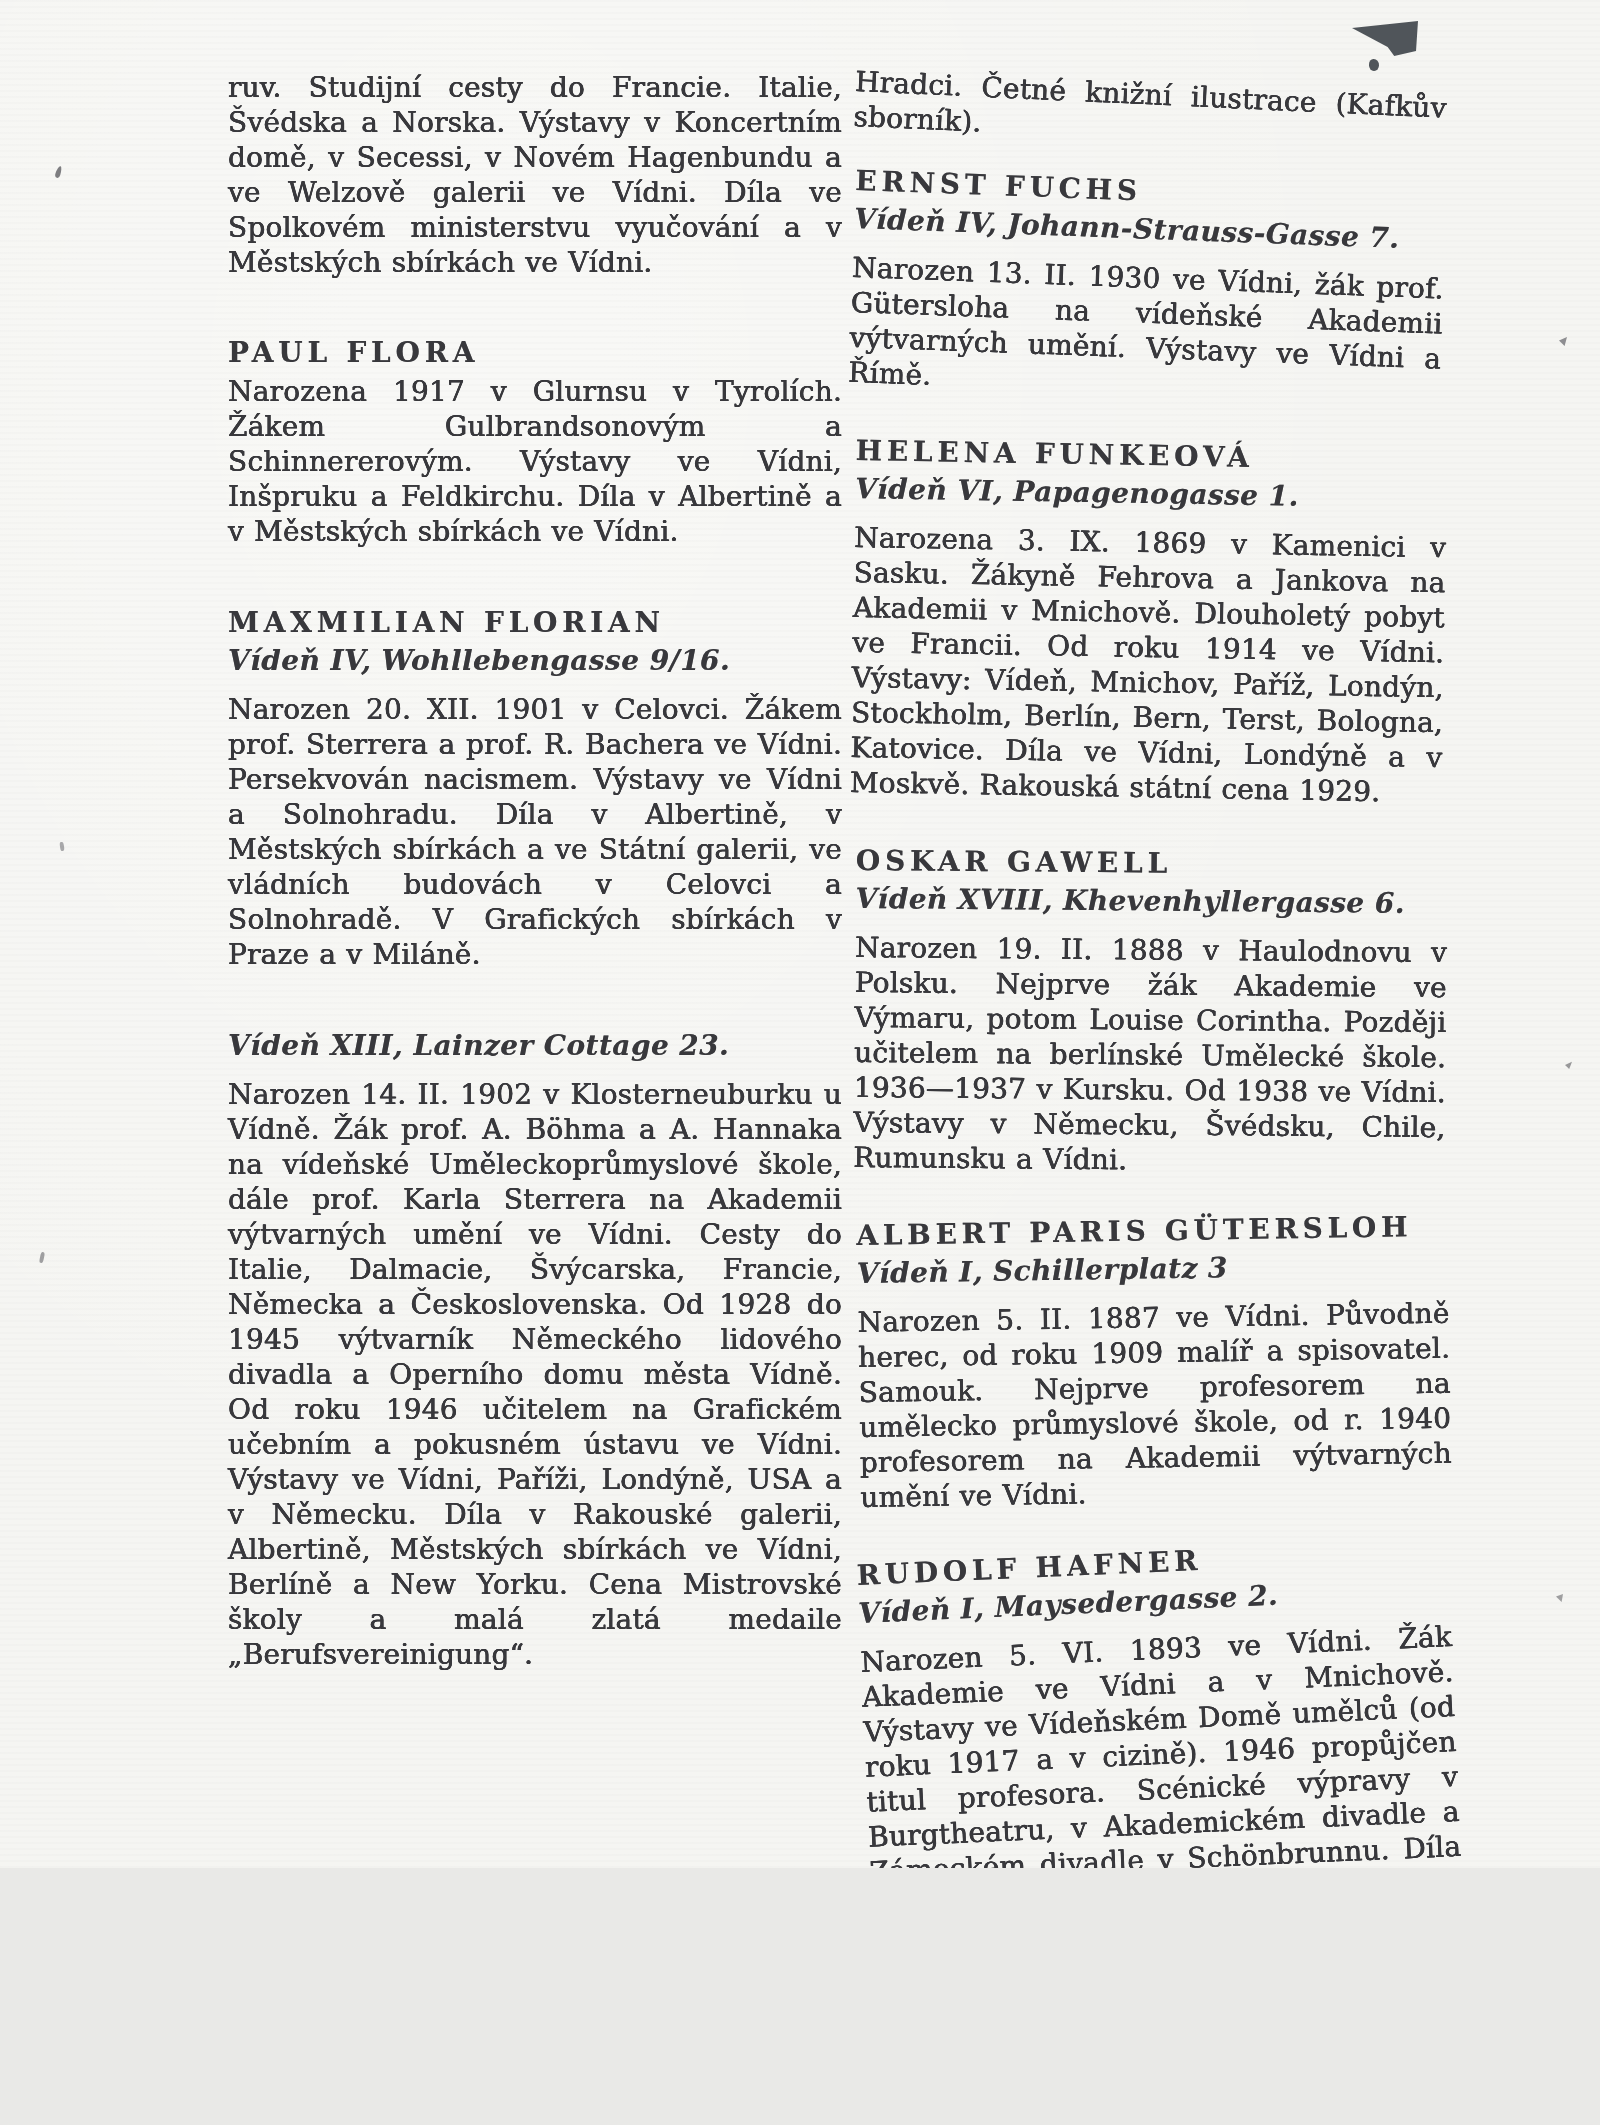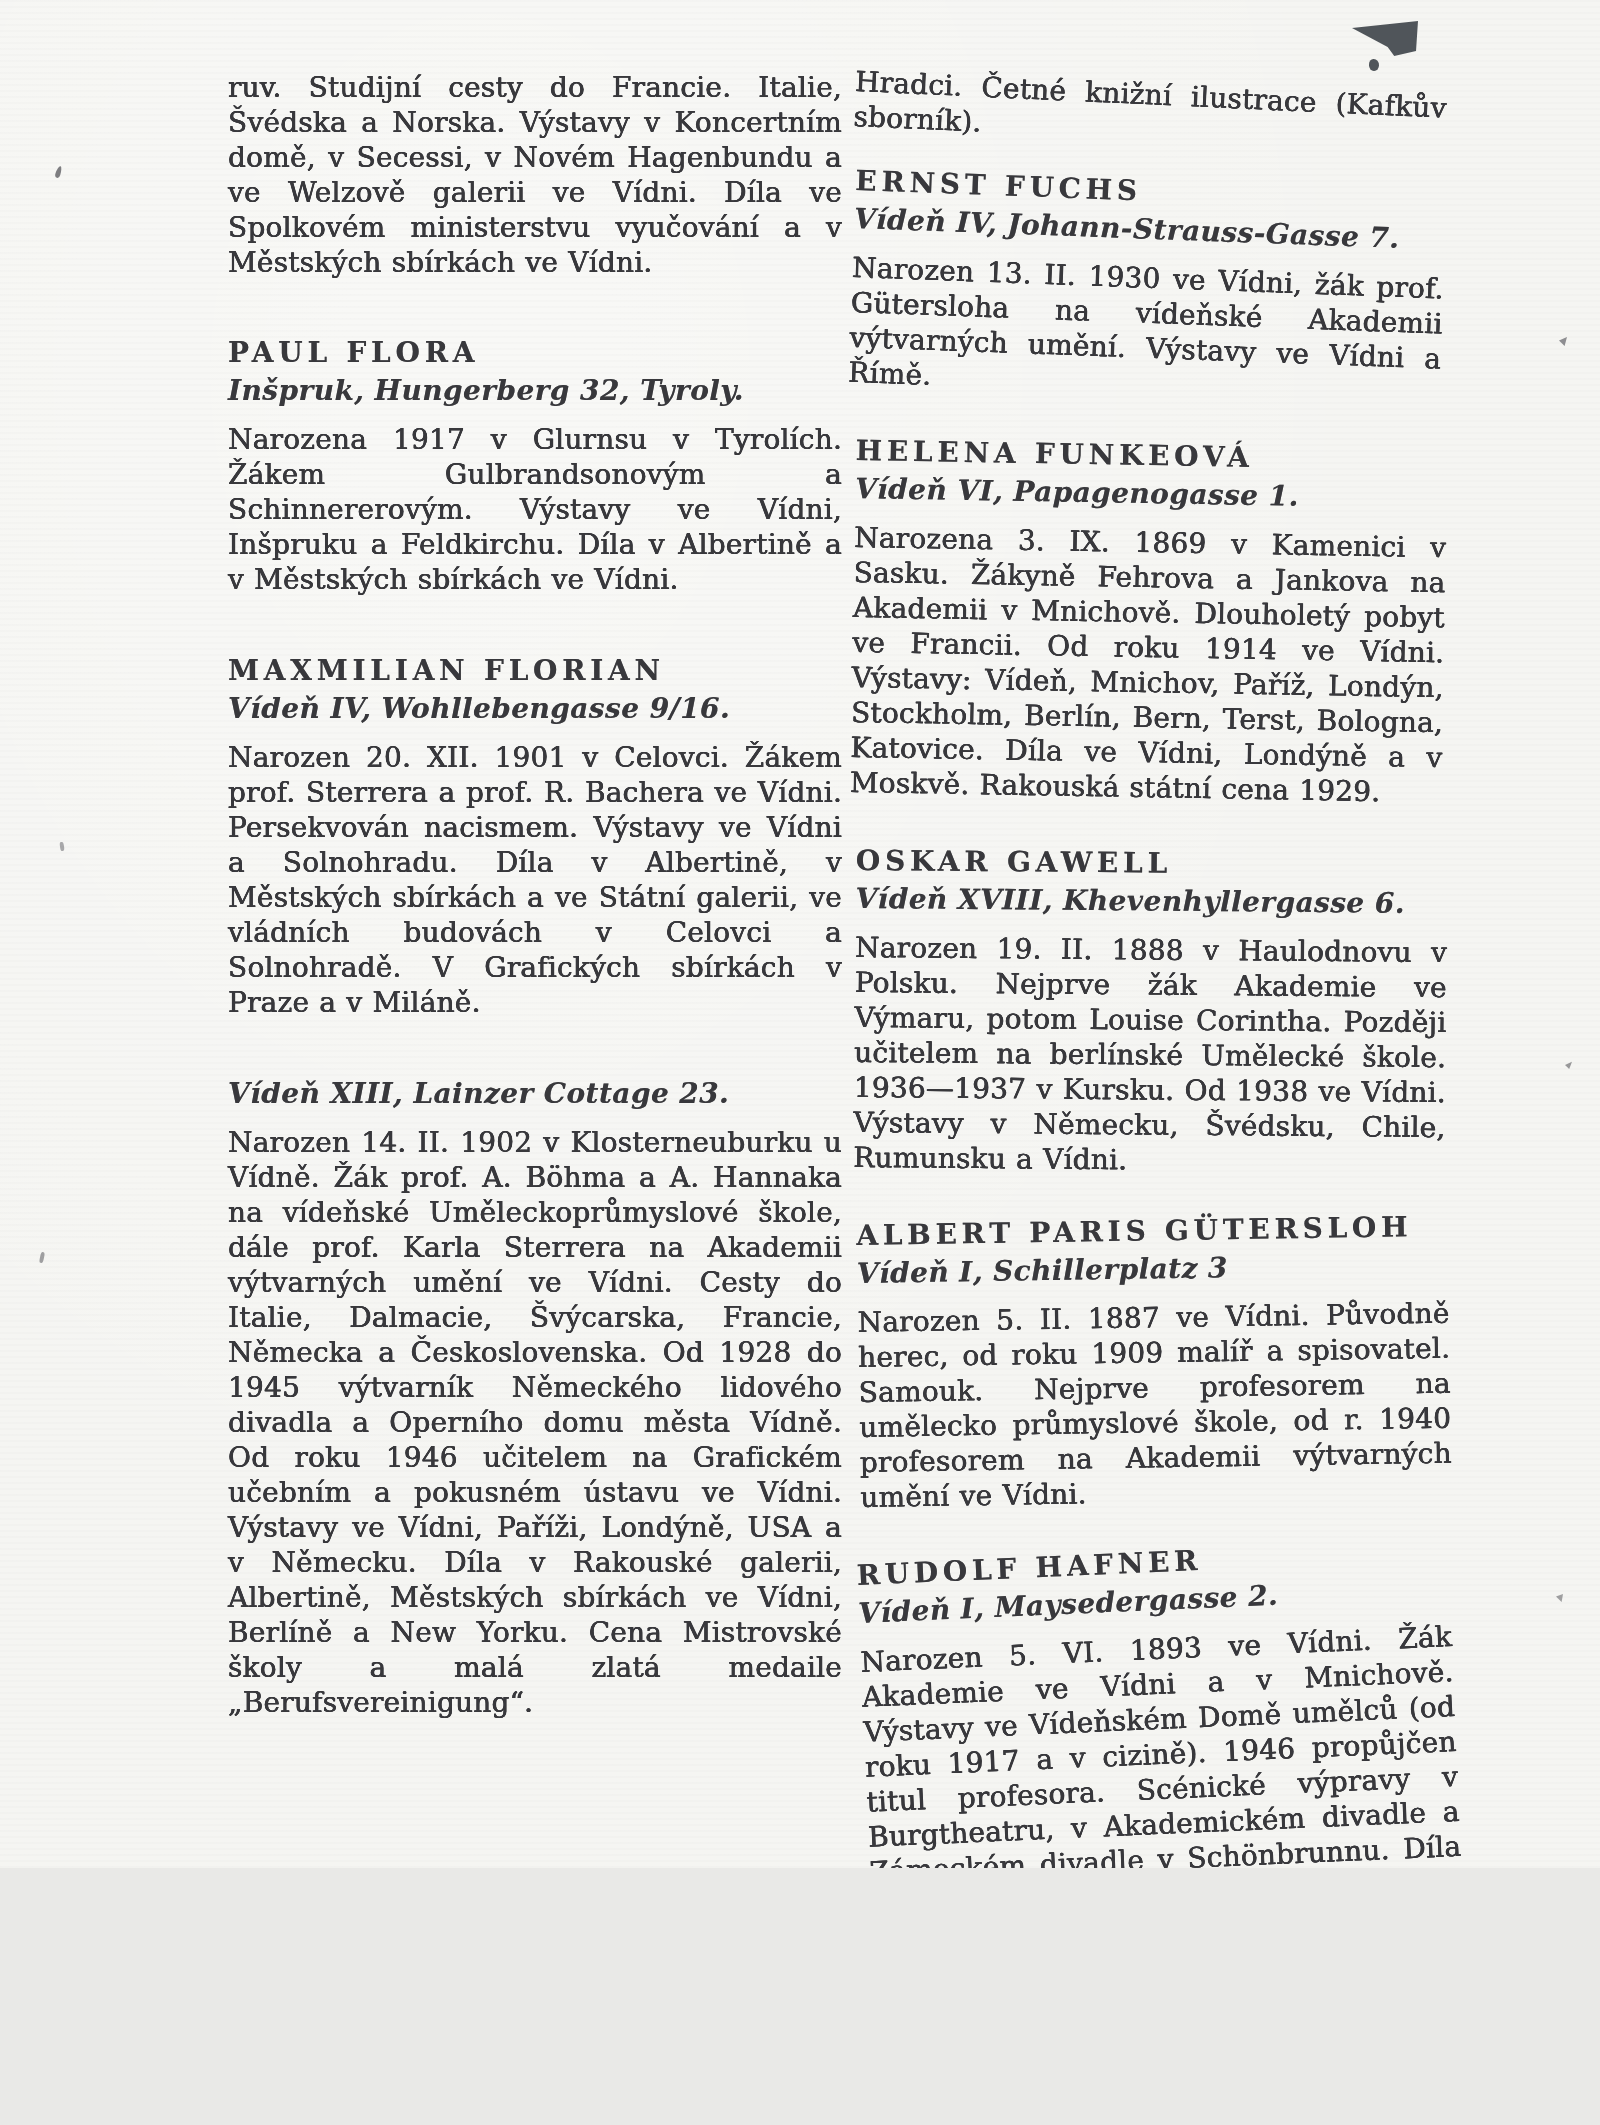--- a/index.html
+++ b/index.html
@@ -101,21 +101,20 @@
   <div class="speck speck-3"></div>
   <div class="speck speck-4"></div>
   <div class="speck speck-5"></div>
   <div class="speck speck-6"></div>
 
   <div class="col col-left">
     <p class="cont">ruv. Studijní cesty do Francie. Italie, Švédska a Norska. Výstavy v Koncertním domě, v Secessi, v Novém Hagenbundu a ve Welzově galerii ve Vídni. Díla ve Spolkovém ministerstvu vyučování a v Městských sbírkách ve Vídni.</p>
 
     <section class="entry">
       <h2 class="entry-name">PAUL FLORA</h2>
-      <p class="entry-address">Inšpruk, Hungerberg 32, Tyroly.</p>
       <p class="entry-body">Narozena 1917 v Glurnsu v Tyrolích. Žákem Gulbrandsonovým a Schinnererovým. Výstavy ve Vídni, Inšpruku a Feldkirchu. Díla v Albertině a v Městských sbírkách ve Vídni.</p>
     </section>
 
     <section class="entry">
       <h2 class="entry-name">MAXMILIAN FLORIAN</h2>
       <p class="entry-address">Vídeň IV, Wohllebengasse 9/16.</p>
       <p class="entry-body">Narozen 20. XII. 1901 v Celovci. Žákem prof. Sterrera a prof. R. Bachera ve Vídni. Persekvován nacismem. Výstavy ve Vídni a Solnohradu. Díla v Albertině, v Městských sbírkách a ve Státní galerii, ve vládních budovách v Celovci a Solnohradě. V Grafických sbírkách v Praze a v Miláně.</p>
     </section>
 
     <section class="entry">

